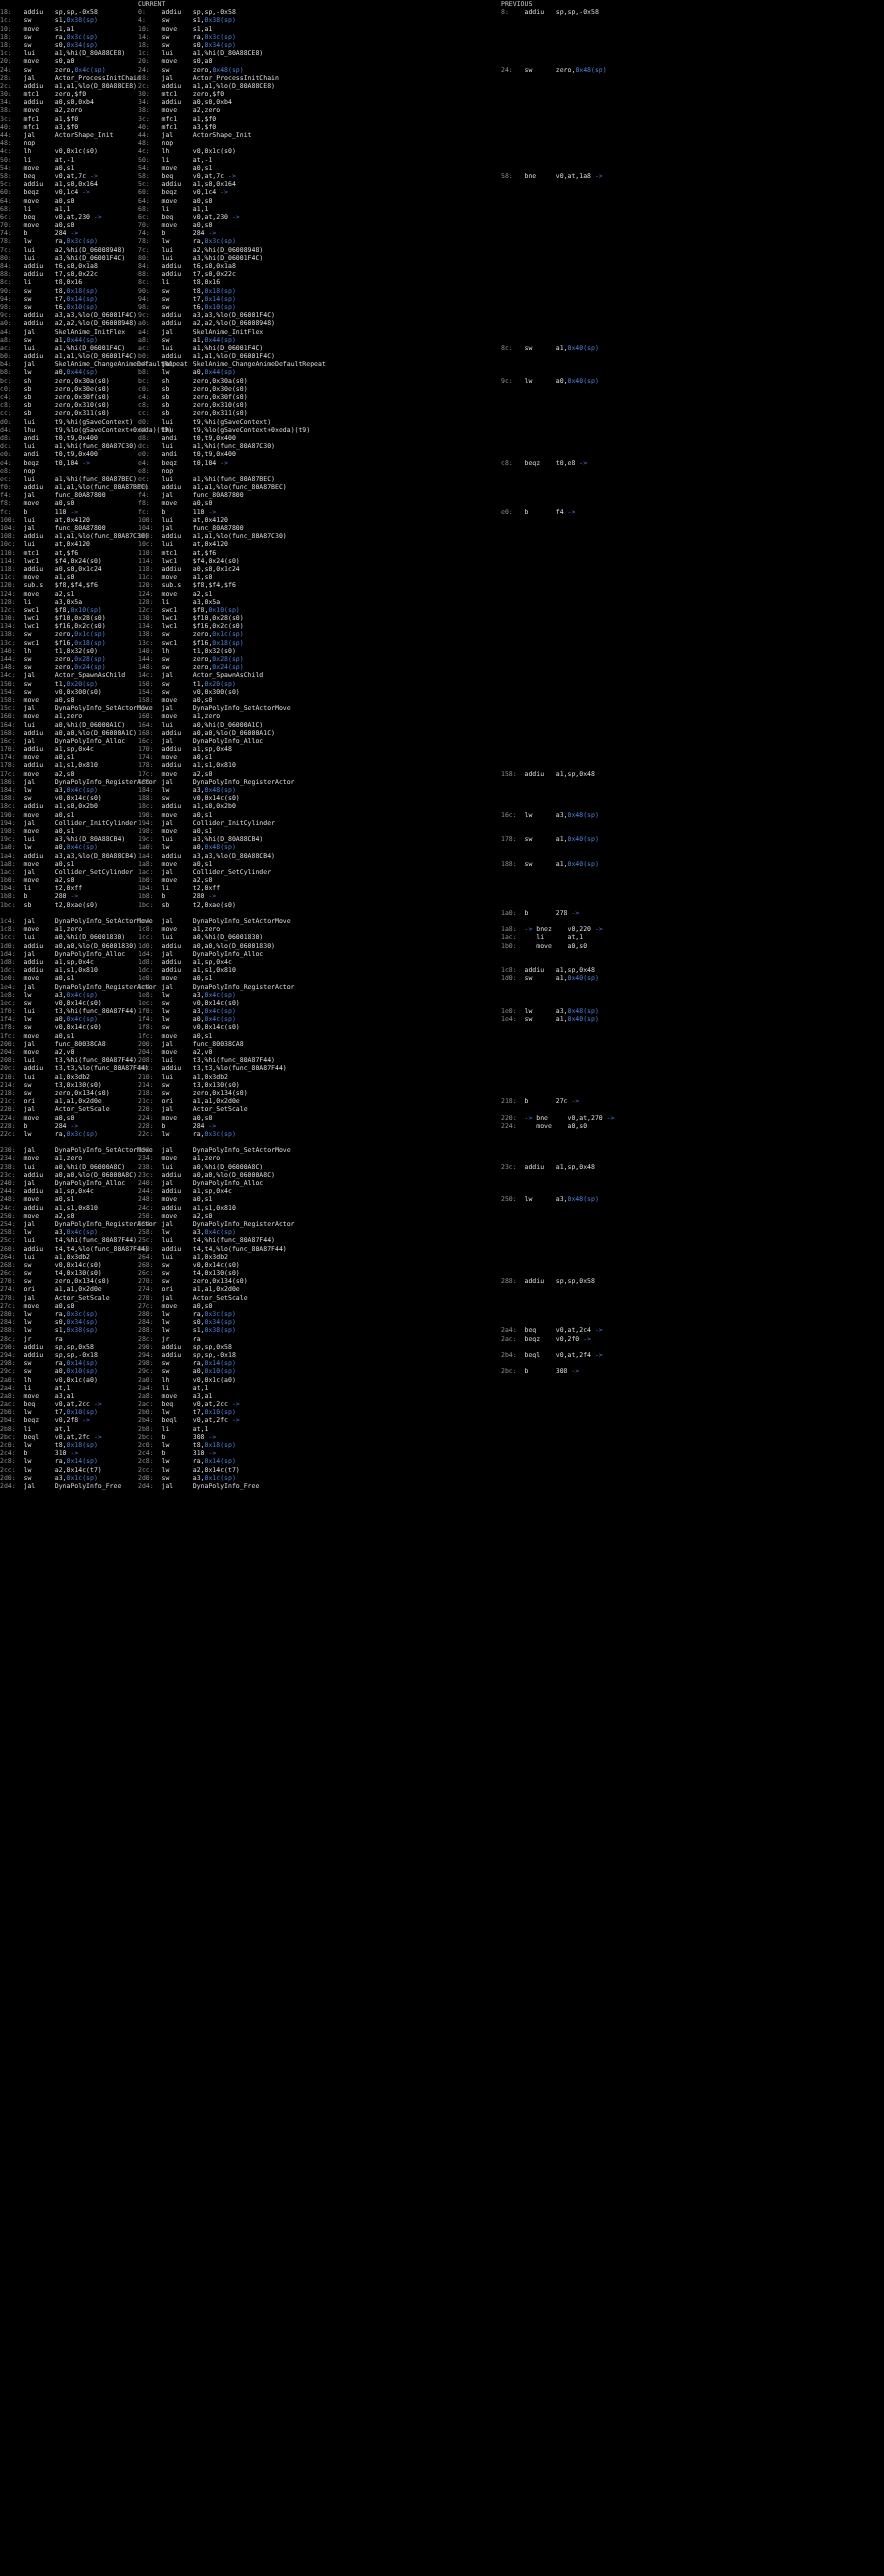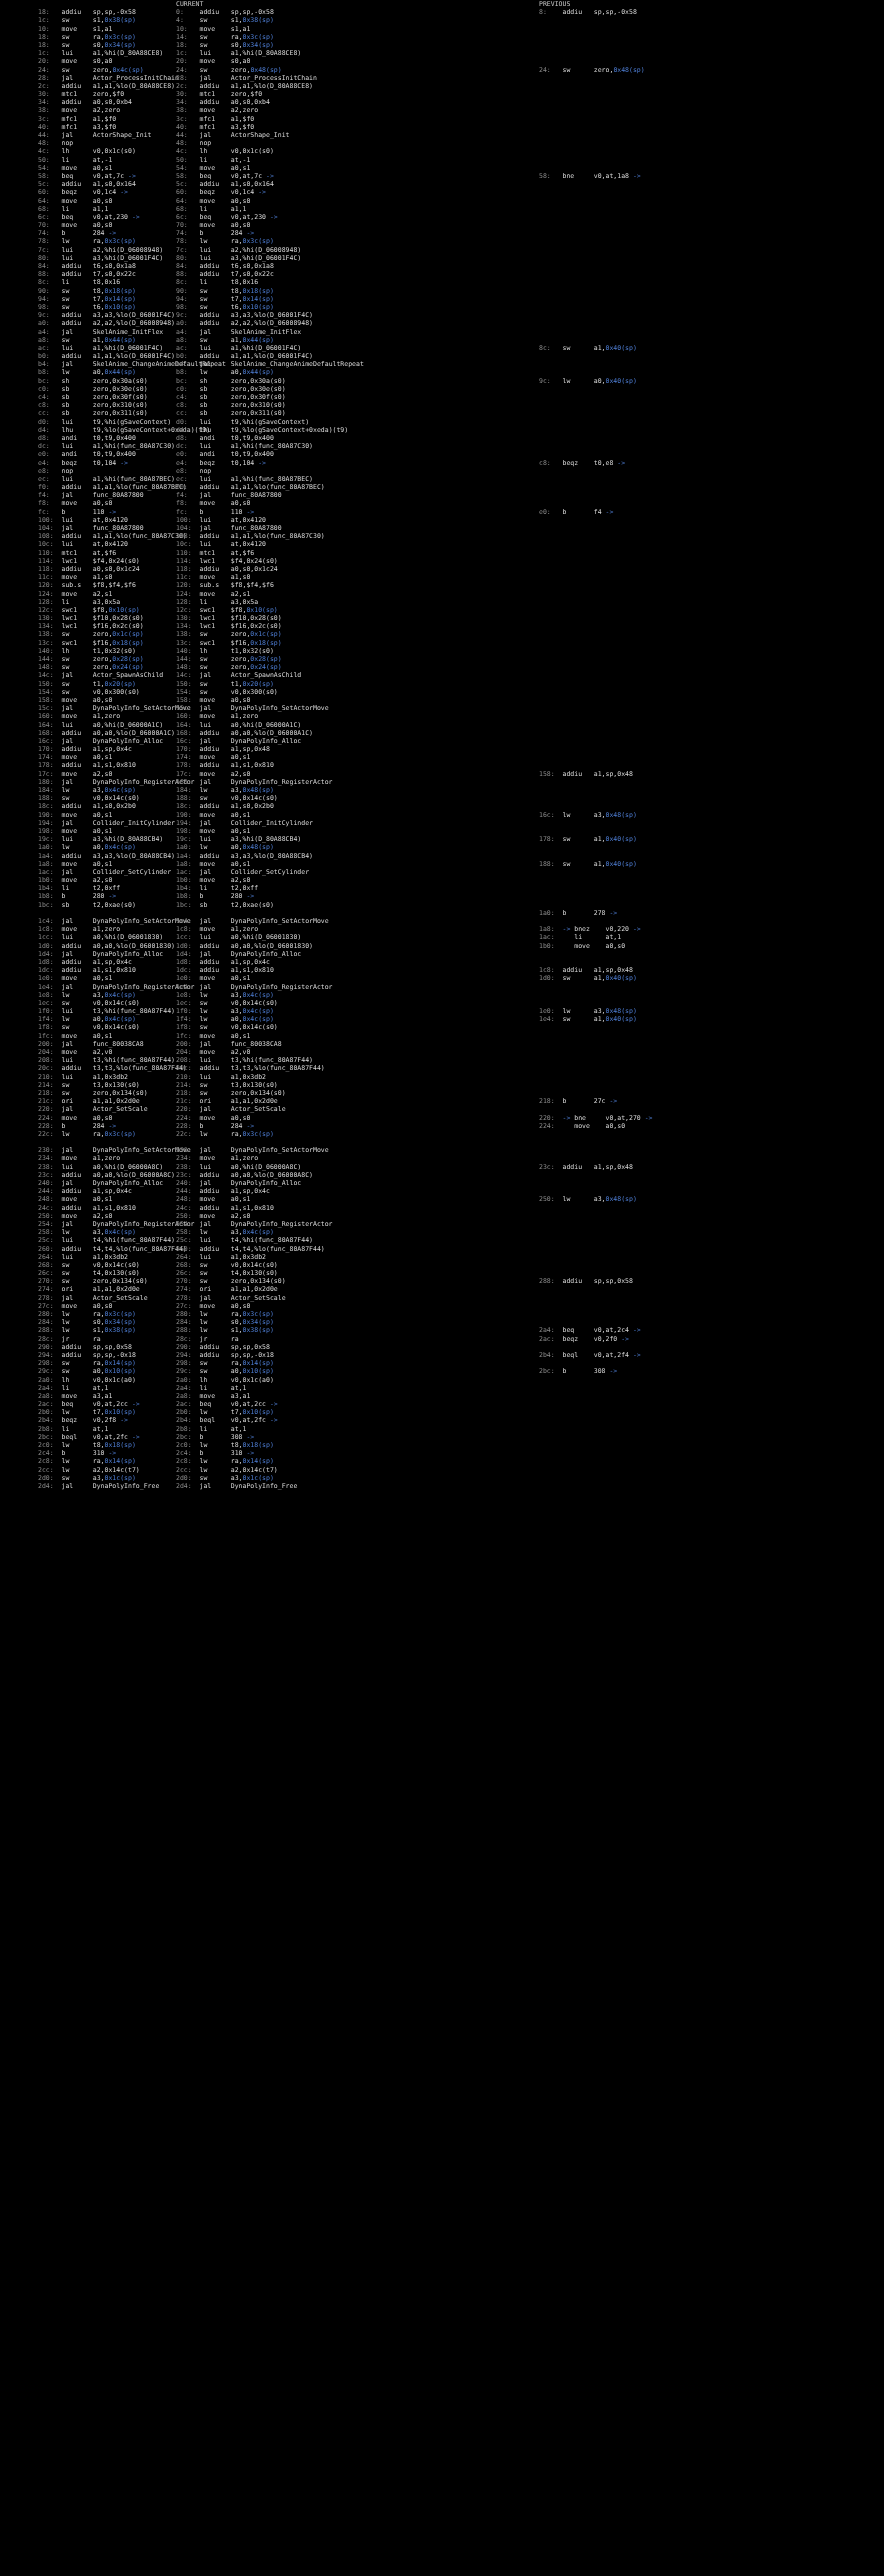--- a/index.html
+++ b/index.html
@@ -6,21 +6,21 @@
   body{
     font-family:"DejaVu Sans Mono","Liberation Mono",monospace;
     color:#d8d8d8;
     font-size:6.5px;
     line-height:8.2px;
     width:884px;
   }
   .page{position:relative;width:884px;min-height:2576px;overflow:hidden;}
   .cols{display:flex;flex-direction:row;align-items:flex-start;}
   .col{position:relative;}
-  .col-left{width:138px;flex:0 0 138px;margin-left:38px;}
+  .col-left{width:138px;flex:0 0 138px;}
   .col-mid{width:319px;flex:0 0 319px;}
   .col-right{width:427px;flex:0 0 427px;margin-left:44px;}
   .hdr{color:#c8c8c8;white-space:pre;height:8.2px;}
   .row{white-space:pre;height:8.2px;}
   .addr{color:#8a8a8a;}
   .blue{color:#4f7fd6;}
   .blank{height:8.2px;}
 </style>
 </head>
 <body>

